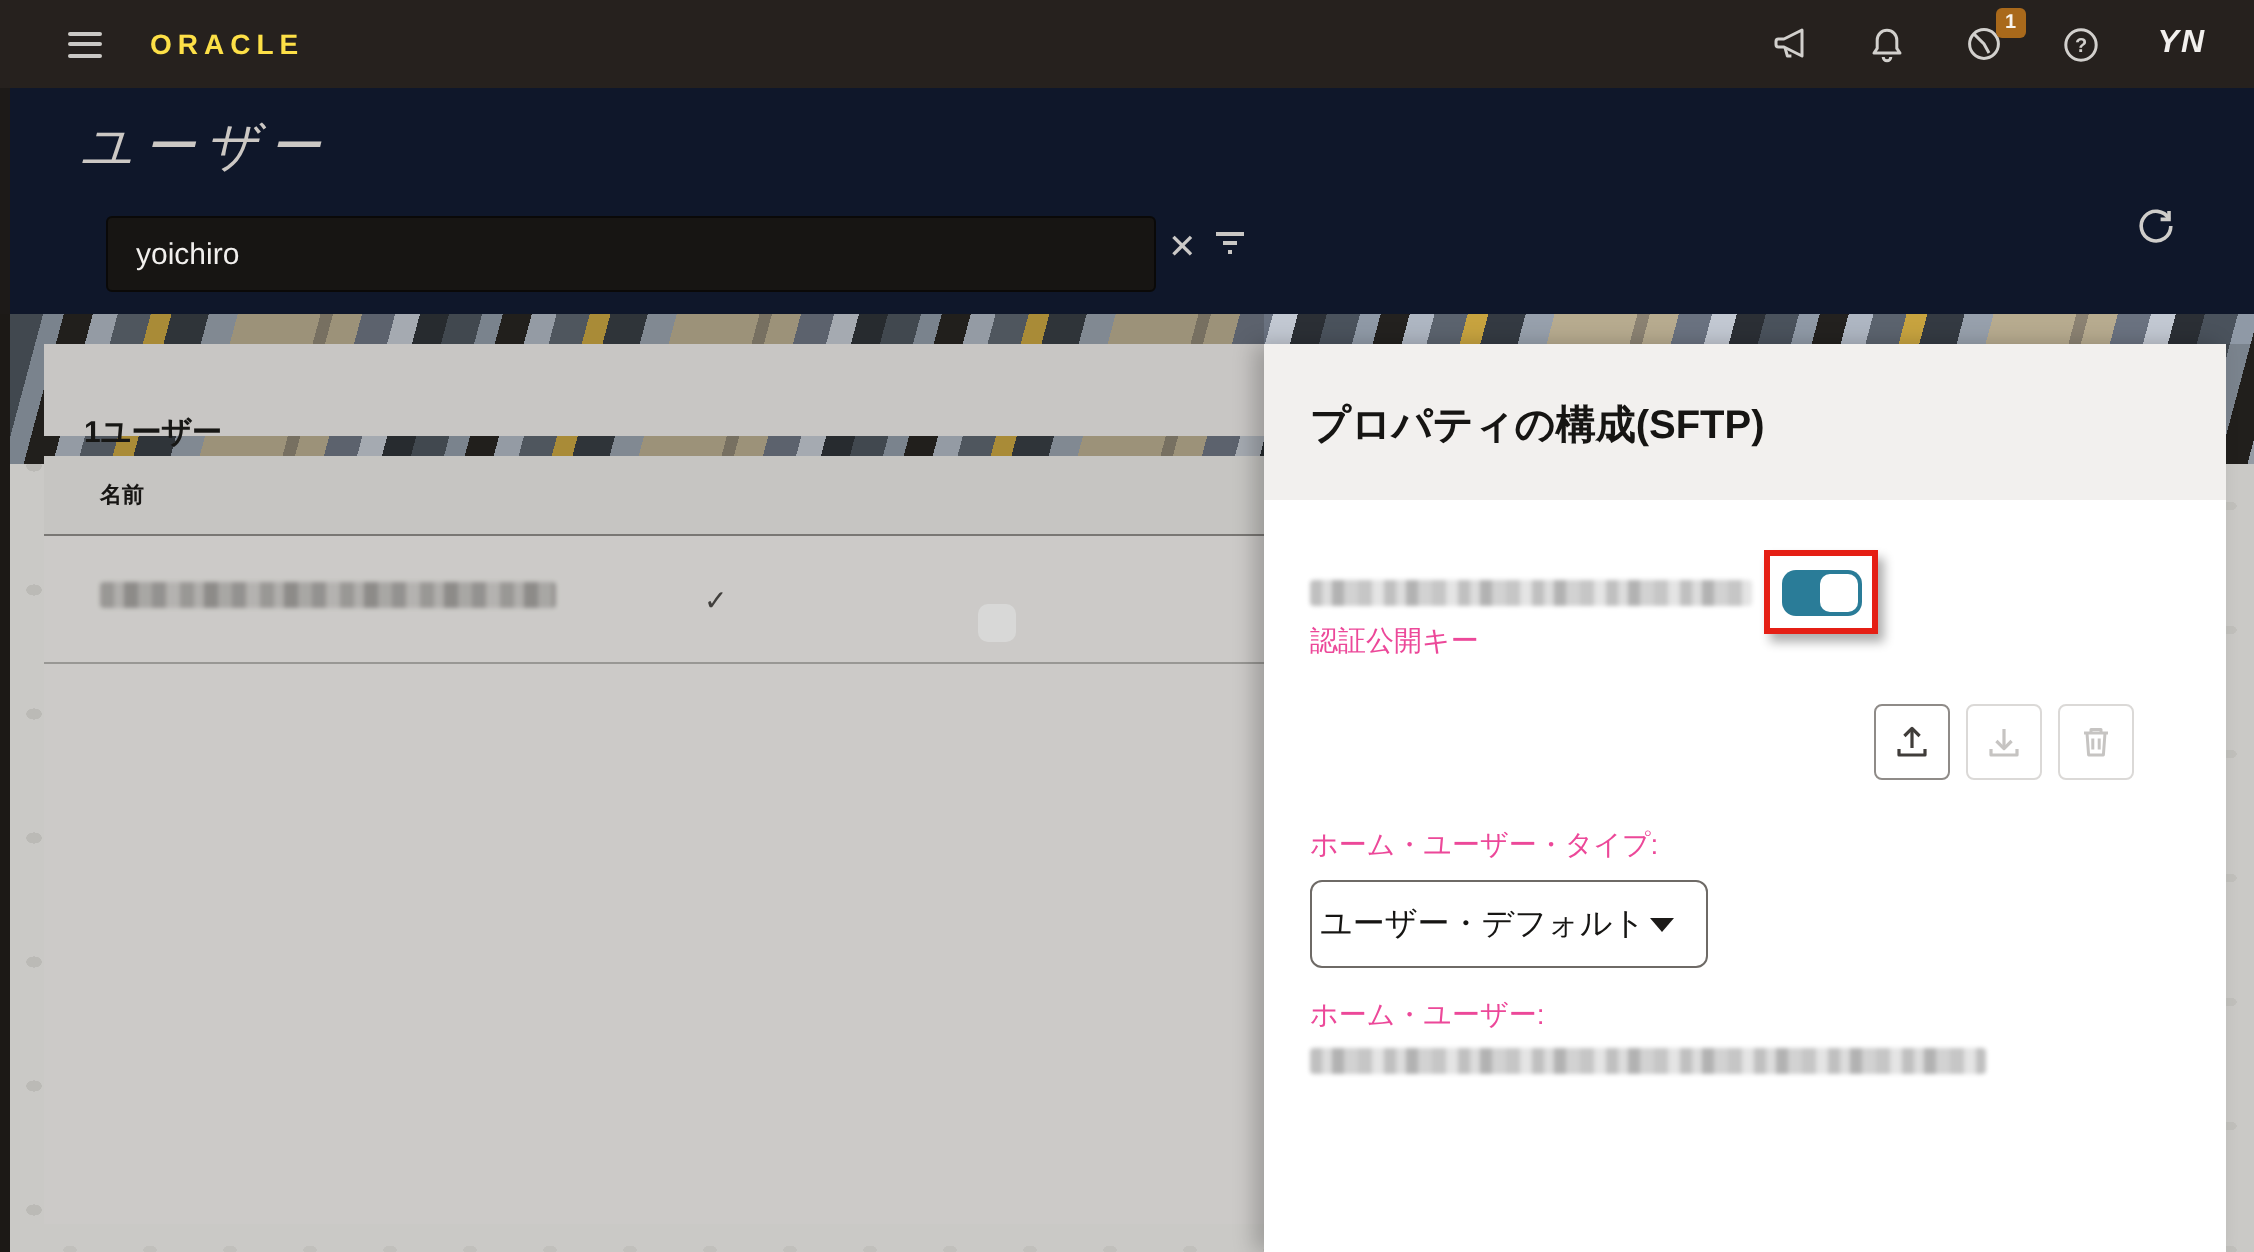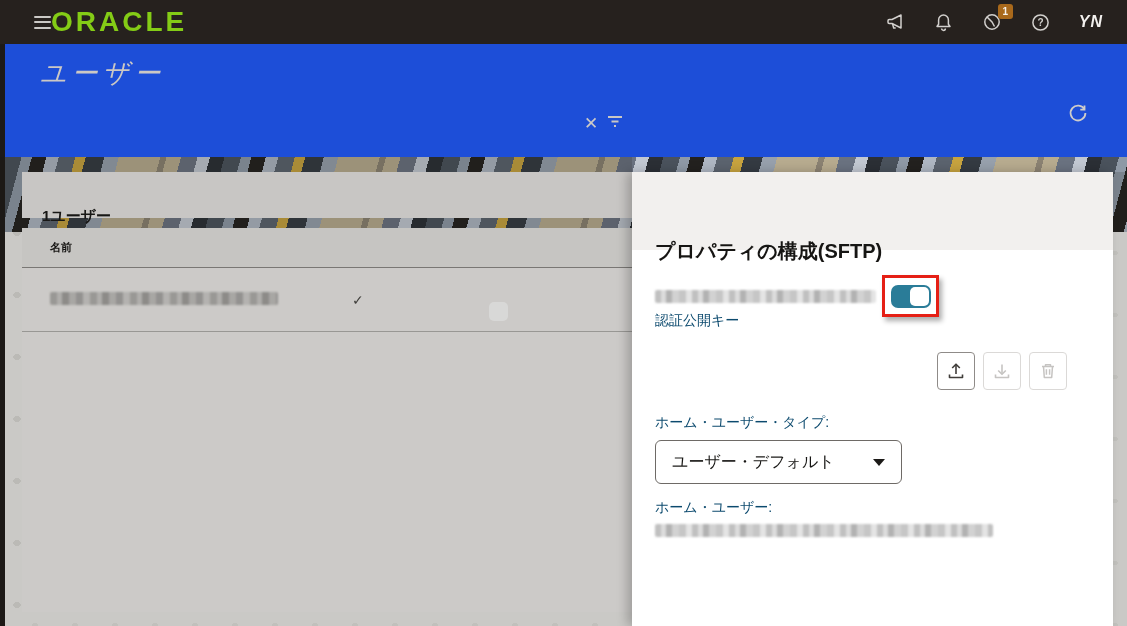--- a/index.html
+++ b/index.html
@@ -4,33 +4,33 @@
 <style>
   * { margin:0; padding:0; box-sizing:border-box; }
   body { font-family:"Liberation Sans", sans-serif; background:#888; }
   .screen { position:relative; width:1127px; height:626px; overflow:hidden; background:#efedeb; }
 
   
   .topbar { position:absolute; left:0; top:0; width:1127px; height:44px; background:#26211e;
             display:flex; align-items:center; padding:0 18px; z-index:20; }
   .hamburger { width:17px; height:13px; display:flex; flex-direction:column; justify-content:space-between; margin-left:16px; cursor:pointer; }
   .hamburger span { display:block; height:2px; background:#cbc9c6; border-radius:1px; }
-  .logo { font-weight:bold; font-size:28px; letter-spacing:3px; color:#84cc16; }
+  .logo { margin-left:24px; font-weight:bold; font-size:14px; letter-spacing:3px; color:#fde047; }
   .topbar-spacer { flex:1; }
   .top-icons { display:flex; align-items:center; gap:29px; margin-right:6px; }
   .tool-icon { position:relative; display:inline-flex; cursor:pointer; }
   .tool-icon svg { display:block; }
   .badge { position:absolute; top:-8px; right:-11px; min-width:15px; height:15px; background:#a9691b;
            color:#f7f3ec; font-size:10px; font-weight:bold; border-radius:3px;
            display:flex; align-items:center; justify-content:center; padding:0 3px; }
   .initials { color:#f2f0ee; font-size:16px; font-weight:bold; letter-spacing:1px; cursor:pointer;font-style:italic; }
 
   
   .left-edge { position:absolute; left:0; top:44px; width:5px; height:582px; background:#1d1a18; z-index:2; }
-  .subheader { position:absolute; left:5px; top:44px; width:1122px; height:113px; background:#1d4ed8; z-index:3; }
+  .subheader { position:absolute; left:5px; top:44px; width:1122px; height:113px; background:#0f172a; z-index:3; }
   .page-title { position:absolute; left:35px; top:12px; font-family:"DejaVu Serif", serif; font-style:italic;
                 font-size:26px; letter-spacing:5px; color:#ccc8c4; }
   .search-input { position:absolute; left:48px; top:64px; width:525px; height:38px; background:#171513;
                   border:1px solid #0a0908; border-radius:3px; color:#f1efed; font-size:15px; padding:0 14px;
                   font-family:"Liberation Sans", sans-serif; outline:none; }
   .clear-x { position:absolute; left:579px; top:71px; color:#cbc9c7; font-size:17px; line-height:17px; cursor:pointer; }
   .filter-btn { position:absolute; left:601px; top:69px; cursor:pointer; }
   .refresh-btn { position:absolute; left:1062px; top:58px; cursor:pointer; }
 
   
@@ -71,38 +71,38 @@
   .toggle::after { content:""; position:absolute; top:2px; right:2px; width:19px; height:19px; background:#fff; border-radius:5px; }
 
   
   .dim-left { position:absolute; left:0; top:157px; width:632px; height:469px; background:rgba(24,22,20,0.17); z-index:5; }
   .dim-right { position:absolute; left:1113px; top:172px; width:14px; height:454px; background:rgba(24,22,20,0.17); z-index:5; }
 
   
   .drawer { position:absolute; left:632px; top:172px; width:481px; height:454px; background:#ffffff; z-index:6;
             box-shadow:-5px 0 10px rgba(0,0,0,0.22); }
   .drawer-header { height:78px; background:#f2f0ee; }
-  .drawer-title { position:absolute; left:23px; top:27px; font-size:20px; font-weight:bold; color:#161513;margin-top:39px; }
-  .field-label { position:absolute; left:23px; font-size:14px; color:#0c4a6e; }
+  .drawer-title { position:absolute; left:23px; top:27px; font-size:20px; font-weight:bold; color:#161513; }
+  .field-label { position:absolute; left:23px; font-size:14px; color:#ec4899; }
   .email-blur { position:absolute; left:23px; top:118px; width:221px; height:13px; }
   .redbox { position:absolute; left:250px; top:103px; width:57px; height:42px; border:3px solid #e51f15;
             box-shadow:3px 4px 5px rgba(0,0,0,0.32); display:flex; align-items:center; justify-content:center; }
   .ssh-input { position:absolute; left:23px; top:180px; width:272px; height:38px; border:1px solid #bdb9b6;
                border-radius:4px; font-size:15px; color:#3c3936; padding:0 12px; outline:none;
                font-family:"Liberation Sans", sans-serif; }
   .ssh-input::placeholder { color:#8f8b88; opacity:1; }
   .icon-btn { position:absolute; top:180px; width:38px; height:38px; background:#fff; border-radius:4px;
               display:flex; align-items:center; justify-content:center; }
   .icon-btn.enabled { border:1px solid #8f8b88; cursor:pointer; }
   .icon-btn.disabled { border:1px solid #dbd9d7; cursor:default; }
   .btn-upload { left:305px; }
   .btn-download { left:351px; }
   .btn-delete { left:397px; }
-  .select-box { position:absolute; left:23px; top:268px; width:247px; height:44px; border:1px solid #6e6a66;
-                border-radius:6px; background:#fff; display:flex; align-items:center; padding:0 16px;
+  .select-box { position:absolute; left:23px; top:268px; width:199px; height:44px; border:1px solid #6e6a66;
+                border-radius:6px; background:#fff; display:flex; align-items:center; padding:0 4px;
                 font-size:16px; color:#161513; cursor:pointer; }
   .select-arrow { position:absolute; right:16px; width:0; height:0; border-left:6px solid transparent;
                   border-right:6px solid transparent; border-top:7px solid #1c1a18; }
   .path-blur { position:absolute; left:23px; top:352px; width:338px; height:13px; }
 </style>
 </head>
 <body>
 
 <div class="screen">
 
@@ -140,20 +140,21 @@
           <text x="9.5" y="13.2" text-anchor="middle" font-size="10" font-weight="bold" fill="#d2d0cd" font-family="Liberation Sans, sans-serif">?</text>
         </svg>
       </span>
       <span class="initials">YN</span>
     </div>
   </div>
 
   <div class="left-edge"></div>
   <div class="subheader">
     <div class="page-title">ユーザー</div>
+    <input class="search-input" type="text" value="yoichiro" style="">
     <span class="clear-x">✕</span>
     <span class="filter-btn">
       <svg width="18" height="16" viewBox="0 0 18 16" stroke="#c9c7c4" stroke-width="2" fill="none">
         <line x1="2" y1="4" x2="16" y2="4"></line>
         <line x1="5.5" y1="8.5" x2="12.5" y2="8.5"></line>
         <line x1="8" y1="13" x2="10" y2="13"></line>
       </svg>
     </span>
     <span class="refresh-btn">
       <svg width="22" height="22" viewBox="0 0 22 22" fill="none" stroke="#cfcdca" stroke-width="1.8">

